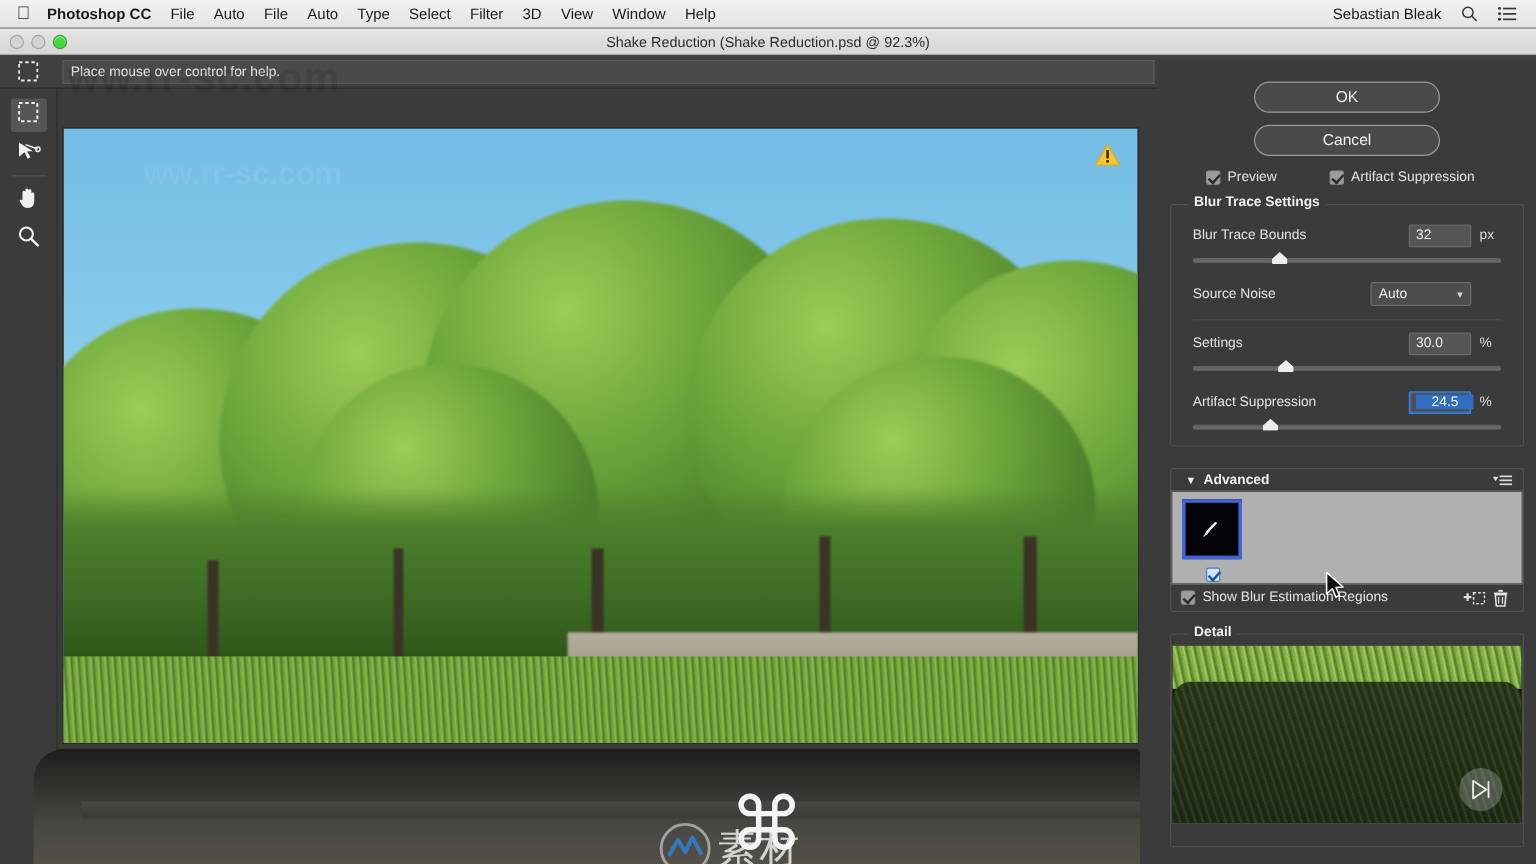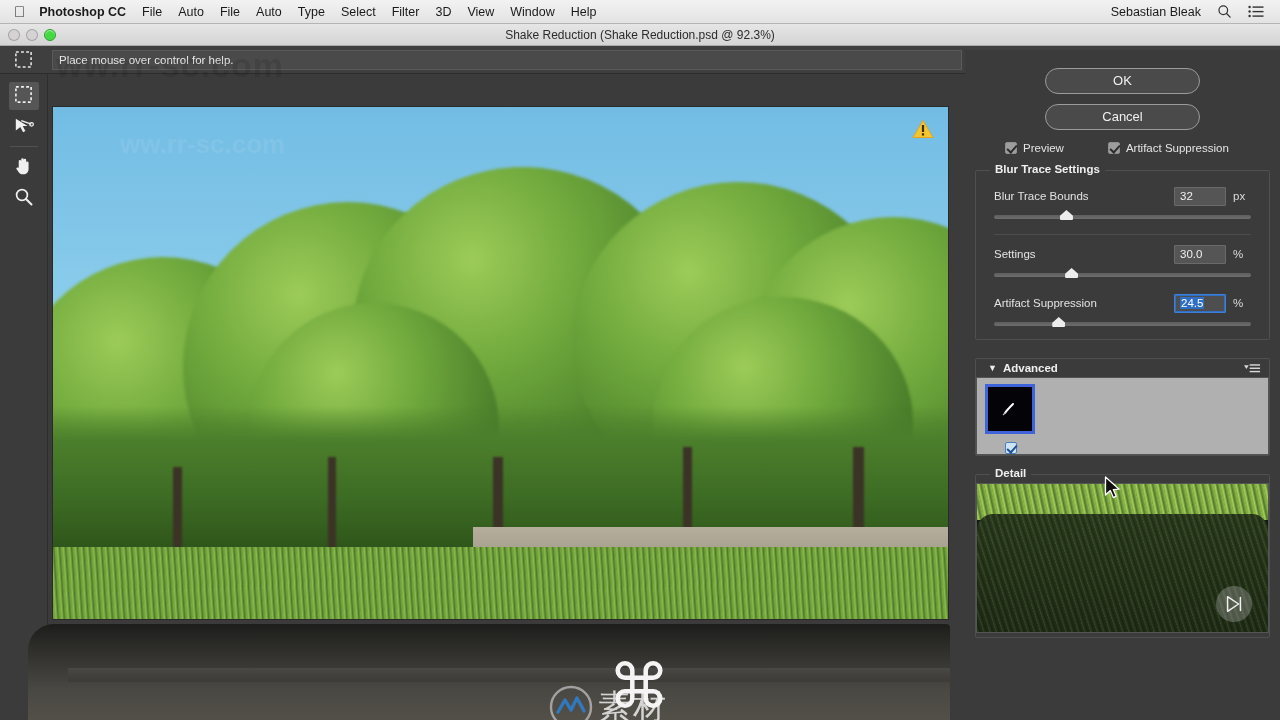--- a/index.html
+++ b/index.html
@@ -190,21 +190,21 @@
   .ctl-label { font-size: 11.5px; color: #e2e2e2; flex: 1 1 auto; }
   .num-field {
     width: 52px; height: 19px; background: #555; border: 1px solid #6a6a6a;
     color: #f0f0f0; font-size: 11.5px; text-align: left; padding-left: 5px;
     line-height: 17px; border-radius: 1px;
   }
   .num-field.sel {
     border: 1px solid #3d7fd6; background: #4e4e4e;
     box-shadow: 0 0 0 1px #2f6ec2 inset;
   }
-  .num-field.sel .seltext { background: #2f6ec2; color: #fff; padding: 0 1px; }
+  .num-field.sel .seltext { background: #2f6ec2; color: #fff; padding: 0 13px; }
   .unit { width: 18px; margin-left: 7px; font-size: 11.5px; color: #dcdcdc; }
   .select-box {
     width: 84px; height: 20px; background: #4d4d4d; border: 1px solid #6d6d6d;
     border-radius: 2px; display: flex; align-items: center;
     padding: 0 6px; font-size: 11.5px; color: #f0f0f0; position: relative;
   }
   .select-box .chev { margin-left: auto; font-size: 9px; color: #d8d8d8; }
 
   .slider { position: relative; height: 14px; margin: 3px 18px 0 18px; }
   .slider .track {
@@ -440,20 +440,28 @@
         <div class="ctl-row">
           <span class="ctl-label">Blur Trace Bounds</span>
           <span class="num-field">32</span>
           <span class="unit">px</span>
         </div>
         <div class="slider">
           <div class="track"></div>
           <div class="knob" id="knob-bounds" style="left: 28%;"></div>
         </div>
 
+        <div class="ctl-row" style="margin-top:10px">
+          <span class="ctl-label">Source Noise</span>
+          <span class="select-box">
+            <span>Auto</span>
+            <span class="chev">▾</span>
+          </span>
+          <span class="unit"></span>
+        </div>
 
         <div class="divider"></div>
 
         <div class="ctl-row" style="margin-top:8px">
           <span class="ctl-label">Settings</span>
           <span class="num-field">30.0</span>
           <span class="unit">%</span>
         </div>
         <div class="slider">
           <div class="track"></div>
@@ -490,23 +498,45 @@
             <svg width="44" height="44" viewBox="0 0 44 44">
               <path d="M17 26 C19 23, 22 20, 25 17" stroke="#ffffff" stroke-width="2" fill="none" stroke-linecap="round"></path>
               <path d="M15 28 L17.5 25.5" stroke="#bdbdbd" stroke-width="1.2" fill="none"></path>
             </svg>
           </div>
           <label class="trace-check">
             <span class="cbx blue checked"></span>
           </label>
         </div>
 
-      </div>
-
-      <div class="group" style="margin-top:18px;padding:8px 0 4px 0;">
+        <div class="showreg-row">
+          <label class="cb-row" style="flex:1 1 auto">
+            <span class="cbx checked"></span>
+            <span>Show Blur Estimation Regions</span>
+          </label>
+          <span class="icon-btn">
+            <svg width="20" height="15" viewBox="0 0 22 16">
+              <rect x="2" y="6" width="7" height="2" fill="#e2e2e2"></rect>
+              <rect x="4.5" y="3.5" width="2" height="7" fill="#e2e2e2"></rect>
+              <rect x="11" y="3" width="10" height="10" fill="none" stroke="#e2e2e2" stroke-width="1.4" stroke-dasharray="2.4,1.8"></rect>
+            </svg>
+          </span>
+          <span class="icon-btn">
+            <svg width="15" height="16" viewBox="0 0 16 17">
+              <rect x="2" y="4" width="12" height="1.6" fill="#e2e2e2"></rect>
+              <rect x="6" y="1.6" width="4" height="1.8" fill="#e2e2e2"></rect>
+              <path d="M3.3 6 L12.7 6 L11.8 16 L4.2 16 Z" fill="none" stroke="#e2e2e2" stroke-width="1.4"></path>
+              <line x1="6.3" y1="8" x2="6.3" y2="14" stroke="#e2e2e2" stroke-width="1.1"></line>
+              <line x1="9.7" y1="8" x2="9.7" y2="14" stroke="#e2e2e2" stroke-width="1.1"></line>
+            </svg>
+          </span>
+        </div>
+      </div>
+
+      <div class="group" style="margin-top:18px;padding:8px 0 18px 0;">
         <div class="group-title">Detail</div>
         <div class="detail-img">
           <div class="detail-grass"></div>
           <div class="detail-dark"></div>
           <div class="play-badge">
             <svg width="22" height="22" viewBox="0 0 24 24">
               <path d="M5 4 L5 20 L17 12 Z" fill="none" stroke="#f0f0f0" stroke-width="1.6" stroke-linejoin="round"></path>
               <line x1="19" y1="5" x2="19" y2="19" stroke="#f0f0f0" stroke-width="1.6" stroke-linecap="round"></line>
             </svg>
           </div>

